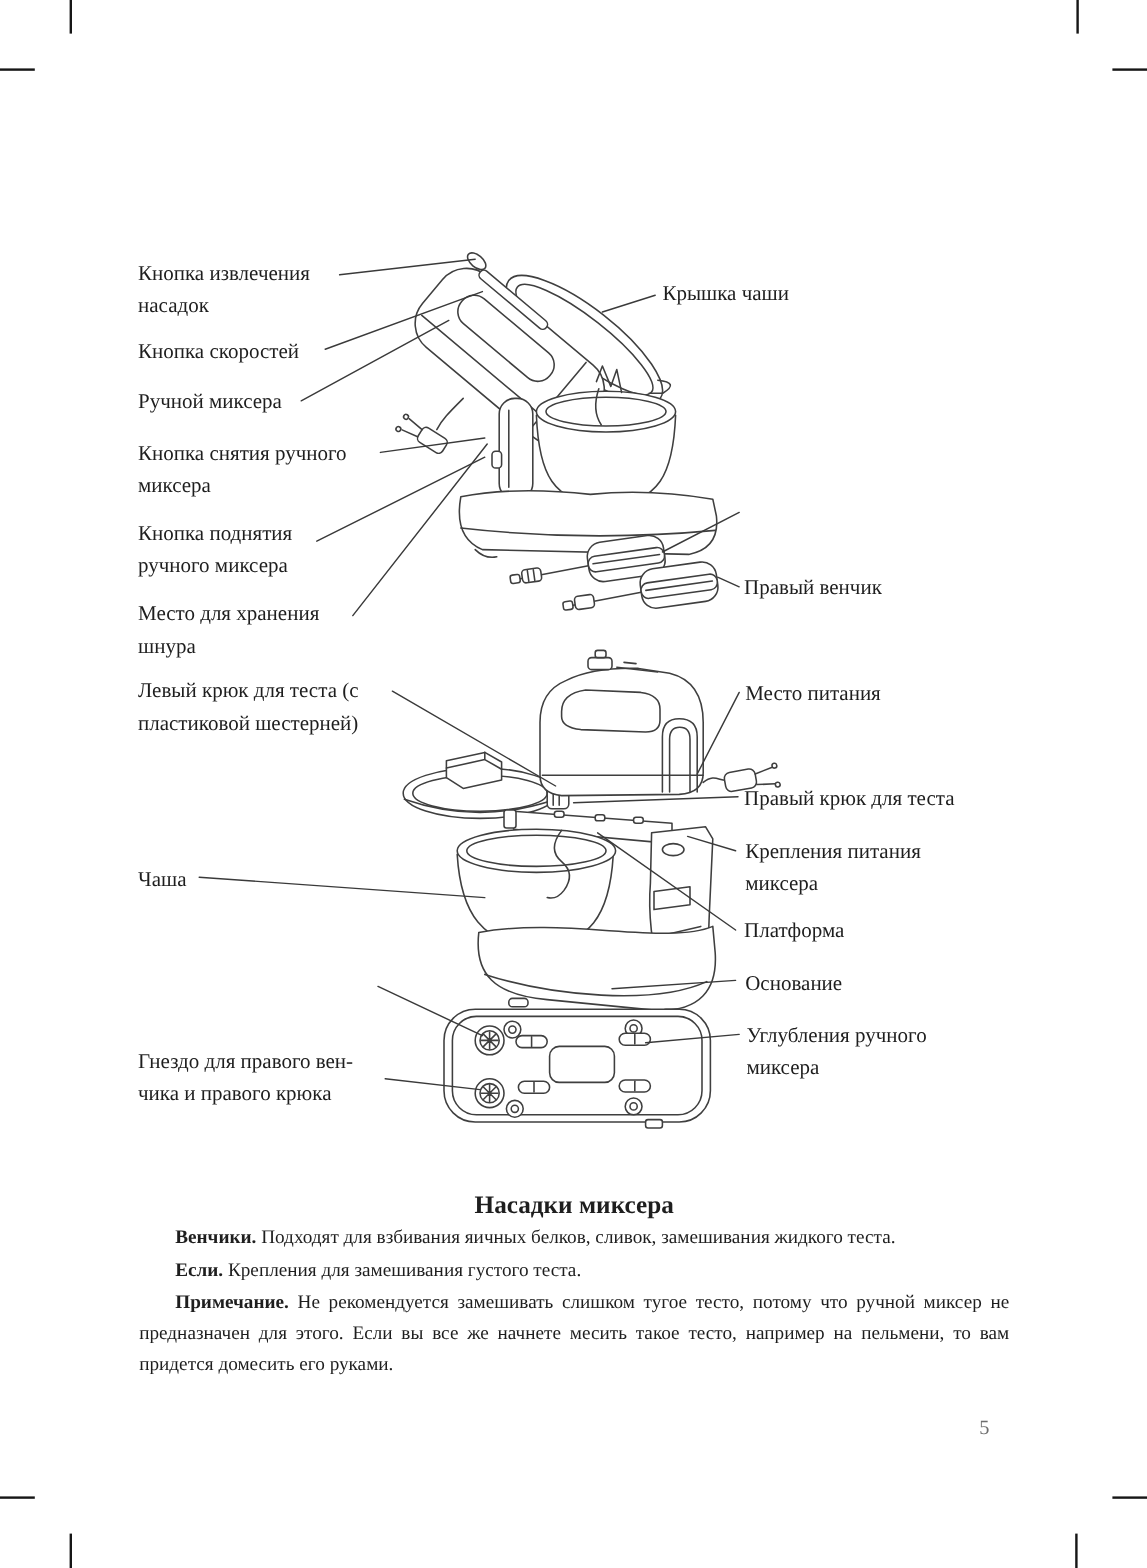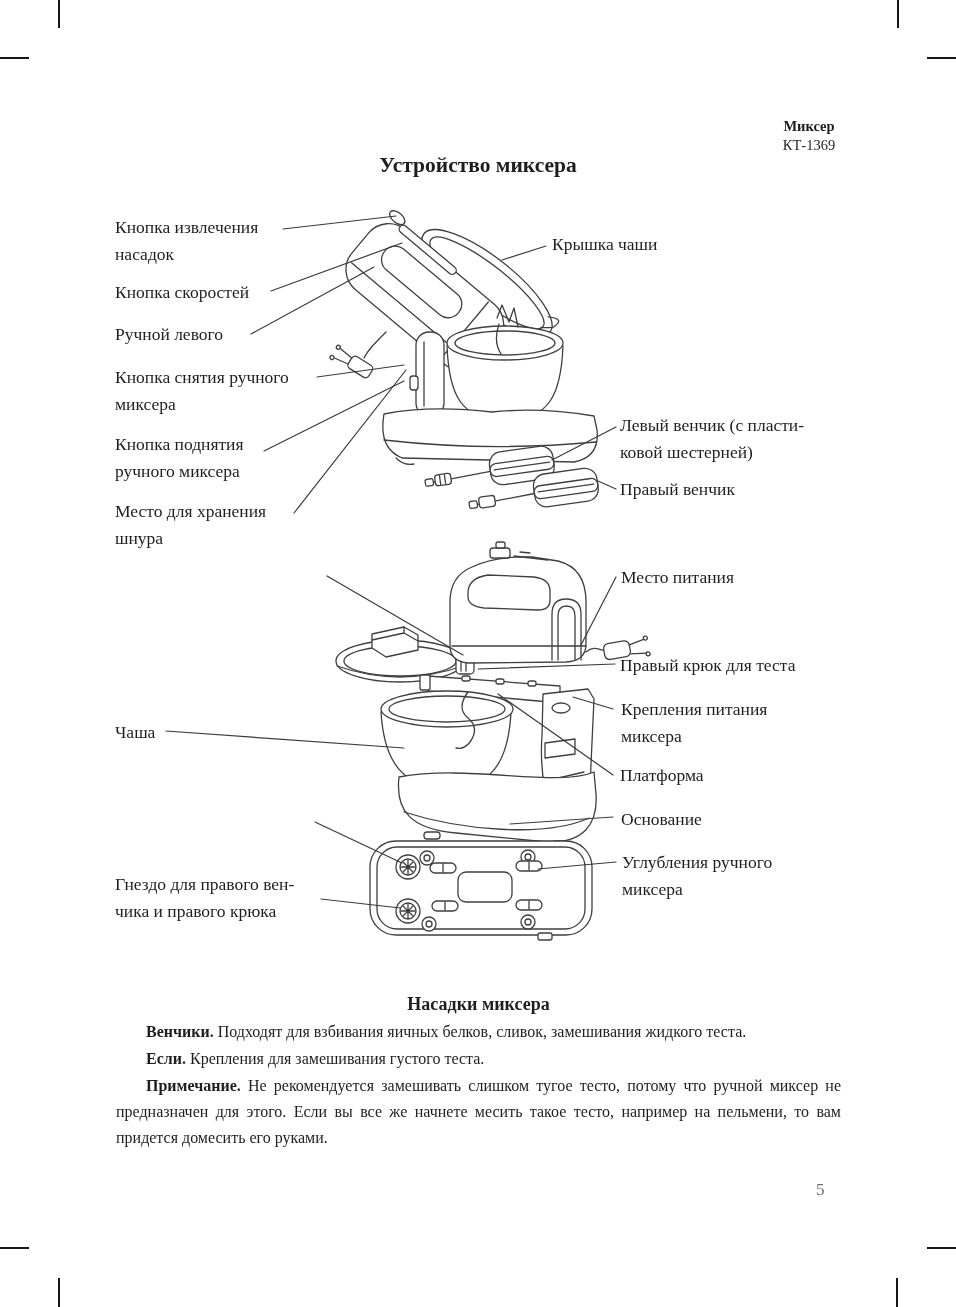--- a/index.html
+++ b/index.html
@@ -24,21 +24,21 @@
   .lbl{
     position:absolute;
     font-size:17.5px;line-height:27px;
     white-space:pre-line;
   }
   svg.art{position:absolute;left:0;top:0;}
   .textblock{
     position:absolute;left:115px;top:991px;width:727px;
   }
   .sec-heading{
-    text-align:center;font-weight:bold;font-size:18px;line-height:26px;
+    text-align:center;font-weight:bold;font-size:21px;line-height:26px;
     margin:0 0 2px 0;
   }
   .body-p{
     margin:1px;font-size:16px;line-height:26px;
     text-align:justify;text-indent:30px;
   }
   .pagenum{
     position:absolute;left:816px;top:1180px;
     font-size:17px;color:#6e6e6e;
   }
@@ -50,26 +50,21 @@
 
   <div class="crop" style="left:58px;top:0;width:2px;height:28px"></div>
   <div class="crop" style="left:0;top:57px;width:29px;height:2px"></div>
   <div class="crop" style="left:897px;top:0;width:2px;height:28px"></div>
   <div class="crop" style="left:927px;top:57px;width:29px;height:2px"></div>
   <div class="crop" style="left:0;top:1247px;width:29px;height:2px"></div>
   <div class="crop" style="left:58px;top:1278px;width:2px;height:29px"></div>
   <div class="crop" style="left:927px;top:1247px;width:29px;height:2px"></div>
   <div class="crop" style="left:896px;top:1278px;width:2px;height:29px"></div>
 
-  <div class="brand">
-    <div class="b1">Миксер</div>
-    <div class="b2">КТ-1369</div>
-  </div>
-
-  <div class="doc-title">Устройство миксера</div>
+
 
   <svg class="art" width="956" height="1307" viewBox="0 0 956 1307" fill="none" stroke="#3f3f3f" stroke-width="1.3" stroke-linecap="round" stroke-linejoin="round">
 
     <g>
 
       <g transform="rotate(38 487 283)">
         <ellipse cx="487" cy="283" rx="80" ry="26" fill="#fff"></ellipse>
         <ellipse cx="487" cy="283" rx="71" ry="18"></ellipse>
         <path d="M556,272 q16,-10 10,6 l-9,7"></path>
       </g>
@@ -263,34 +258,34 @@
       <line x1="613" y1="709" x2="573" y2="697"></line>
       <line x1="613" y1="775" x2="498" y2="694"></line>
       <line x1="613" y1="817" x2="510" y2="824"></line>
       <line x1="616" y1="862" x2="538" y2="869"></line>
     </g>
   </svg>
 
   <div class="lbl" style="left:115px;top:214px">Кнопка извлечения
 насадок</div>
   <div class="lbl" style="left:115px;top:279px">Кнопка скоростей</div>
-  <div class="lbl" style="left:115px;top:321px">Ручной левого</div>
+  <div class="lbl" style="left:115px;top:321px">Ручной миксера</div>
   <div class="lbl" style="left:115px;top:364px">Кнопка снятия ручного
 миксера</div>
   <div class="lbl" style="left:115px;top:498px">Место для хранения
 шнура</div>
   <div class="lbl" style="left:115px;top:431px">Кнопка поднятия
 ручного миксера</div>
+  <div class="lbl" style="left:115px;top:562px">Левый крюк для теста (с
+пластиковой шестерней)</div>
   <div class="lbl" style="left:115px;top:719px">Чаша</div>
   <div class="lbl" style="left:115px;top:871px">Гнездо для правого вен-
 чика и правого крюка</div>
 
   <div class="lbl" style="left:552px;top:231px">Крышка чаши</div>
-  <div class="lbl" style="left:620px;top:412px">Левый венчик (с пласти-
-ковой шестерней)</div>
   <div class="lbl" style="left:620px;top:476px">Правый венчик</div>
   <div class="lbl" style="left:621px;top:564px">Место питания</div>
   <div class="lbl" style="left:620px;top:652px">Правый крюк для теста</div>
   <div class="lbl" style="left:621px;top:696px">Крепления питания
 миксера</div>
   <div class="lbl" style="left:620px;top:762px">Платформа</div>
   <div class="lbl" style="left:621px;top:806px">Основание</div>
   <div class="lbl" style="left:622px;top:849px">Углубления ручного
 миксера</div>
 

